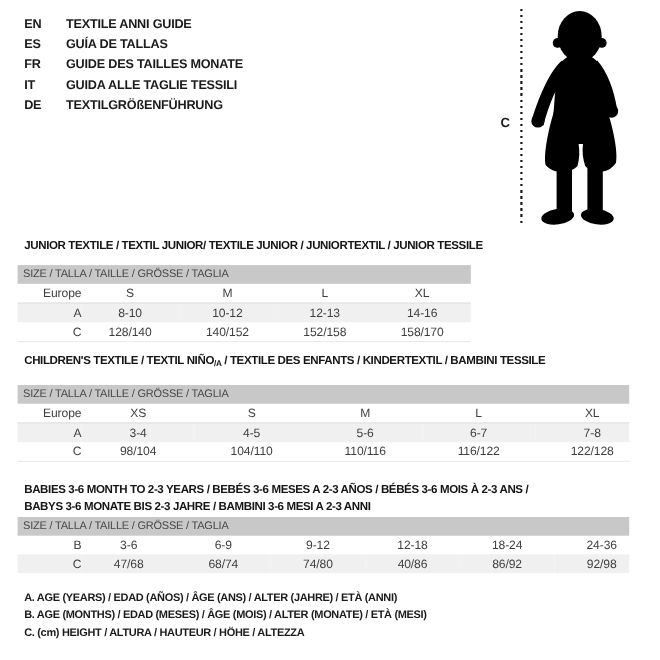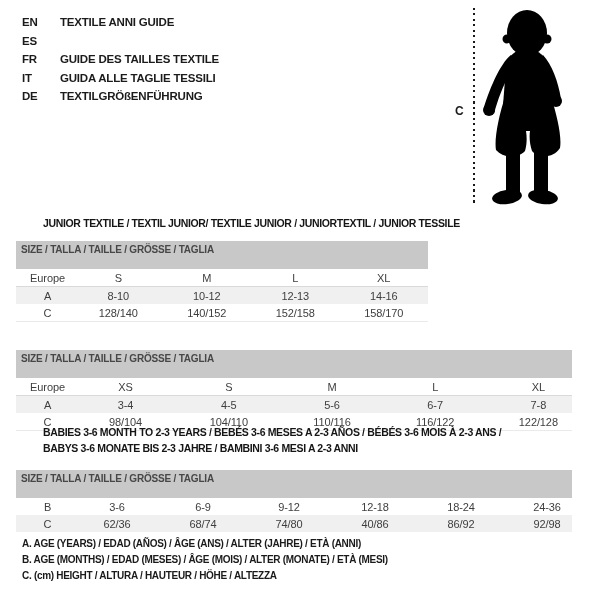--- a/index.html
+++ b/index.html
@@ -17,39 +17,39 @@
   .fig-label { position:absolute; left:455px; top:104px; font-weight:700; font-size:12px; }
   .measure-line {
     position:absolute; left:473px; top:8px; width:2px; height:198px;
     background:repeating-linear-gradient(to bottom,#191919 0px,#191919 2px,transparent 2px,transparent 5.5px);
   }
   .baby { position:absolute; left:479px; top:7px; }
 
   
   .sec-title {
     position:absolute; left:22px; font-weight:700; font-size:10.5px;
-    letter-spacing:-0.35px; white-space:nowrap; color:#151515;margin-left:21px;
+    letter-spacing:-0.35px; white-space:nowrap; color:#151515;
   }
   .sec-title .sub { font-size:7.5px; vertical-align:-2px; }
   #t3-title { line-height:16px; }
 
   
   table.size-table {
     position:absolute; left:16px; border-collapse:collapse; table-layout:fixed;
     font-size:11px; color:#3e3e3e;
   }
   #t1 { top:241px; width:412px; }
   #t2 { top:350px; width:574px; }
   #t3 { top:470px; width:574px; }
   th.bar {
-    background:#c8c8c8; height:17px; font-weight:700; text-align:left;
-    padding:0 0 11px 5px; color:#474747; font-size:10px; letter-spacing:-0.2px; white-space:nowrap;margin-left:12px;
+    background:#c8c8c8; height:17px; font-weight:400; text-align:left;
+    padding:0 0 0 5px; color:#474747; font-size:10px; letter-spacing:-0.2px; white-space:nowrap;margin-left:12px;
   }
   td { height:17px; padding:0; text-align:center; letter-spacing:-0.1px; white-space:nowrap; font-weight:400; }
-  td.lbl { text-align:center; padding-left:5px; }
+  td.lbl { text-align:right; padding-left:5px; }
   tr.hdr td { border-bottom:1px solid #d9d9d9; }
   tr.alt td { background:#f0f0f0; }
   tr.last td { border-bottom:1px solid #eaeaea; }
 
   
   .footnote {
     position:absolute; left:22px; font-weight:700; font-size:10px;
     letter-spacing:-0.3px; white-space:nowrap; color:#1a1a1a;
   }
   #fn-a { top:538px; } #fn-b { top:554px; } #fn-c { top:570px; }
@@ -59,24 +59,25 @@
 
 <div class="page">
 
   <div class="lang-block">
     <div class="lang-row">
       <span class="lang-code">EN</span>
       <span class="lang-title">TEXTILE ANNI GUIDE</span>
     </div>
     <div class="lang-row">
       <span class="lang-code">ES</span>
+      <span class="lang-title">GUÍA DE TALLAS</span>
     </div>
     <div class="lang-row">
       <span class="lang-code">FR</span>
-      <span class="lang-title">GUIDE DES TAILLES TEXTILE</span>
+      <span class="lang-title">GUIDE DES TAILLES MONATE</span>
     </div>
     <div class="lang-row">
       <span class="lang-code">IT</span>
       <span class="lang-title">GUIDA ALLE TAGLIE TESSILI</span>
     </div>
     <div class="lang-row">
       <span class="lang-code">DE</span>
       <span class="lang-title">TEXTILGRÖßENFÜHRUNG</span>
     </div>
   </div>
@@ -133,20 +134,21 @@
       <tr class="last">
         <td class="lbl">C</td>
         <td>128/140</td>
         <td>140/152</td>
         <td>152/158</td>
         <td>158/170</td>
       </tr>
     </tbody>
   </table>
 
+  <div class="sec-title" id="t2-title" style="top:322px"><span>CHILDREN'S TEXTILE / TEXTIL NIÑO</span><span class="sub">/A</span><span> / TEXTILE DES ENFANTS / KINDERTEXTIL / BAMBINI TESSILE</span></div>
   <table class="size-table" id="t2">
     <colgroup>
         <col style="width:58px">
         <col>
         <col>
         <col>
         <col>
         <col>
       </colgroup>
     <thead>
@@ -175,21 +177,21 @@
         <td class="lbl">C</td>
         <td>98/104</td>
         <td>104/110</td>
         <td>110/116</td>
         <td>116/122</td>
         <td>122/128</td>
       </tr>
     </tbody>
   </table>
 
-  <div class="sec-title" id="t3-title" style="top:424px">
+  <div class="sec-title" id="t3-title" style="top:437px">
     <div>BABIES 3-6 MONTH TO 2-3 YEARS / BEBÉS 3-6 MESES A 2-3 AÑOS / BÉBÉS 3-6 MOIS À 2-3 ANS /</div>
     <div>BABYS 3-6 MONATE BIS 2-3 JAHRE / BAMBINI 3-6 MESI A 2-3 ANNI</div>
   </div>
   <table class="size-table" id="t3">
     <colgroup>
         <col style="width:58px">
         <col>
         <col>
         <col>
         <col>
@@ -206,21 +208,21 @@
         <td class="lbl">B</td>
         <td>3-6</td>
         <td>6-9</td>
         <td>9-12</td>
         <td>12-18</td>
         <td>18-24</td>
         <td>24-36</td>
       </tr>
       <tr class="alt">
         <td class="lbl">C</td>
-        <td>62/36</td>
+        <td>47/68</td>
         <td>68/74</td>
         <td>74/80</td>
         <td>40/86</td>
         <td>86/92</td>
         <td>92/98</td>
       </tr>
     </tbody>
   </table>
 
   <div class="footnote" id="fn-a">A. AGE (YEARS) / EDAD (AÑOS) / ÂGE (ANS) / ALTER (JAHRE) / ETÀ (ANNI)</div>

